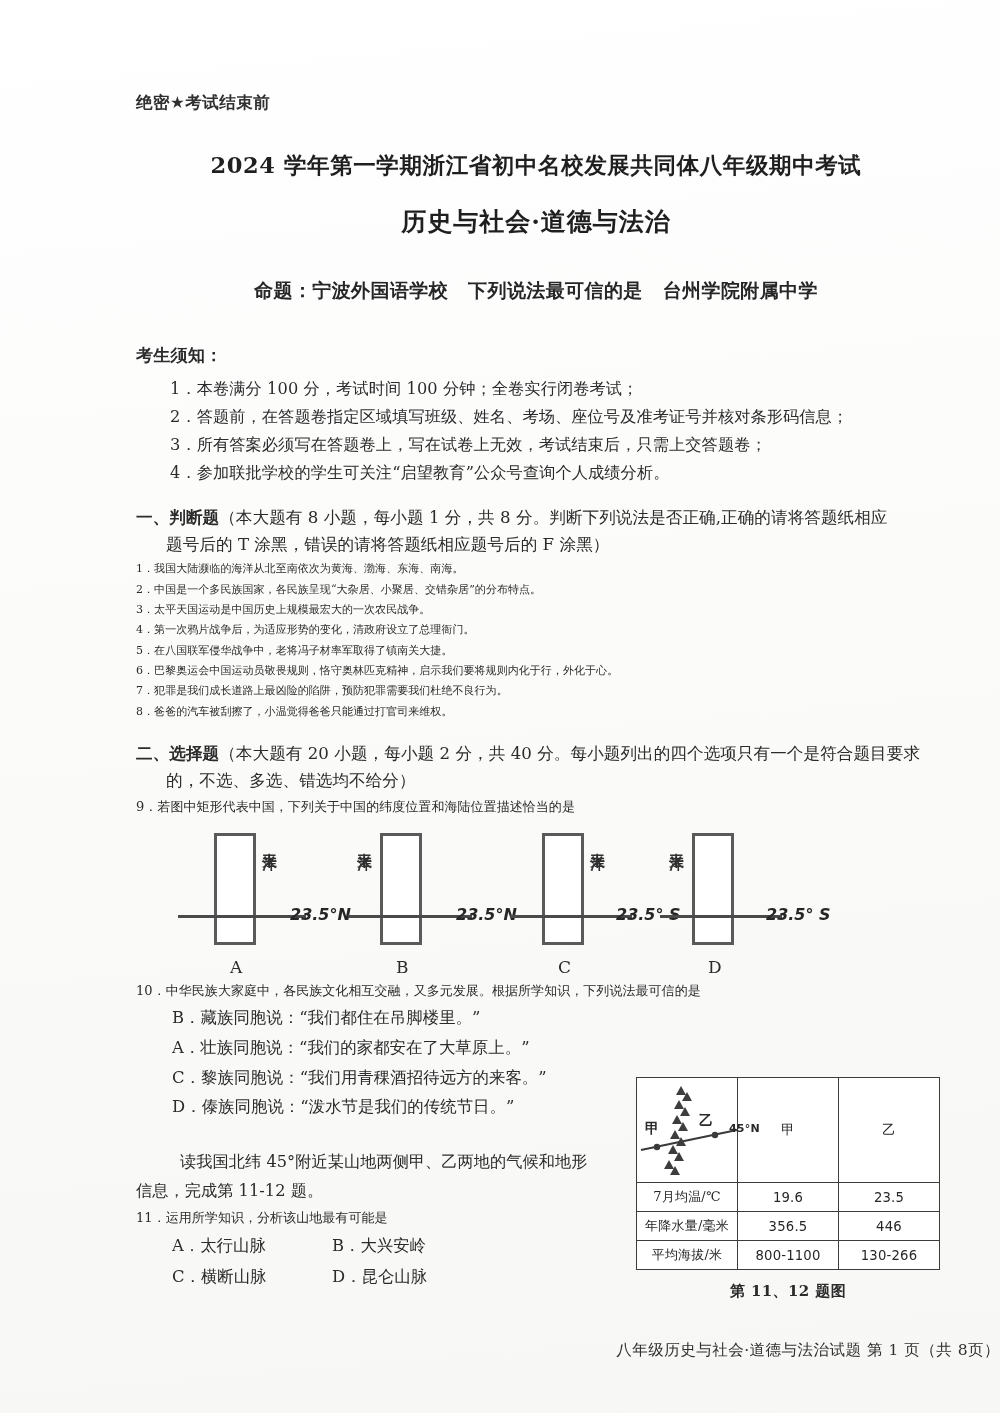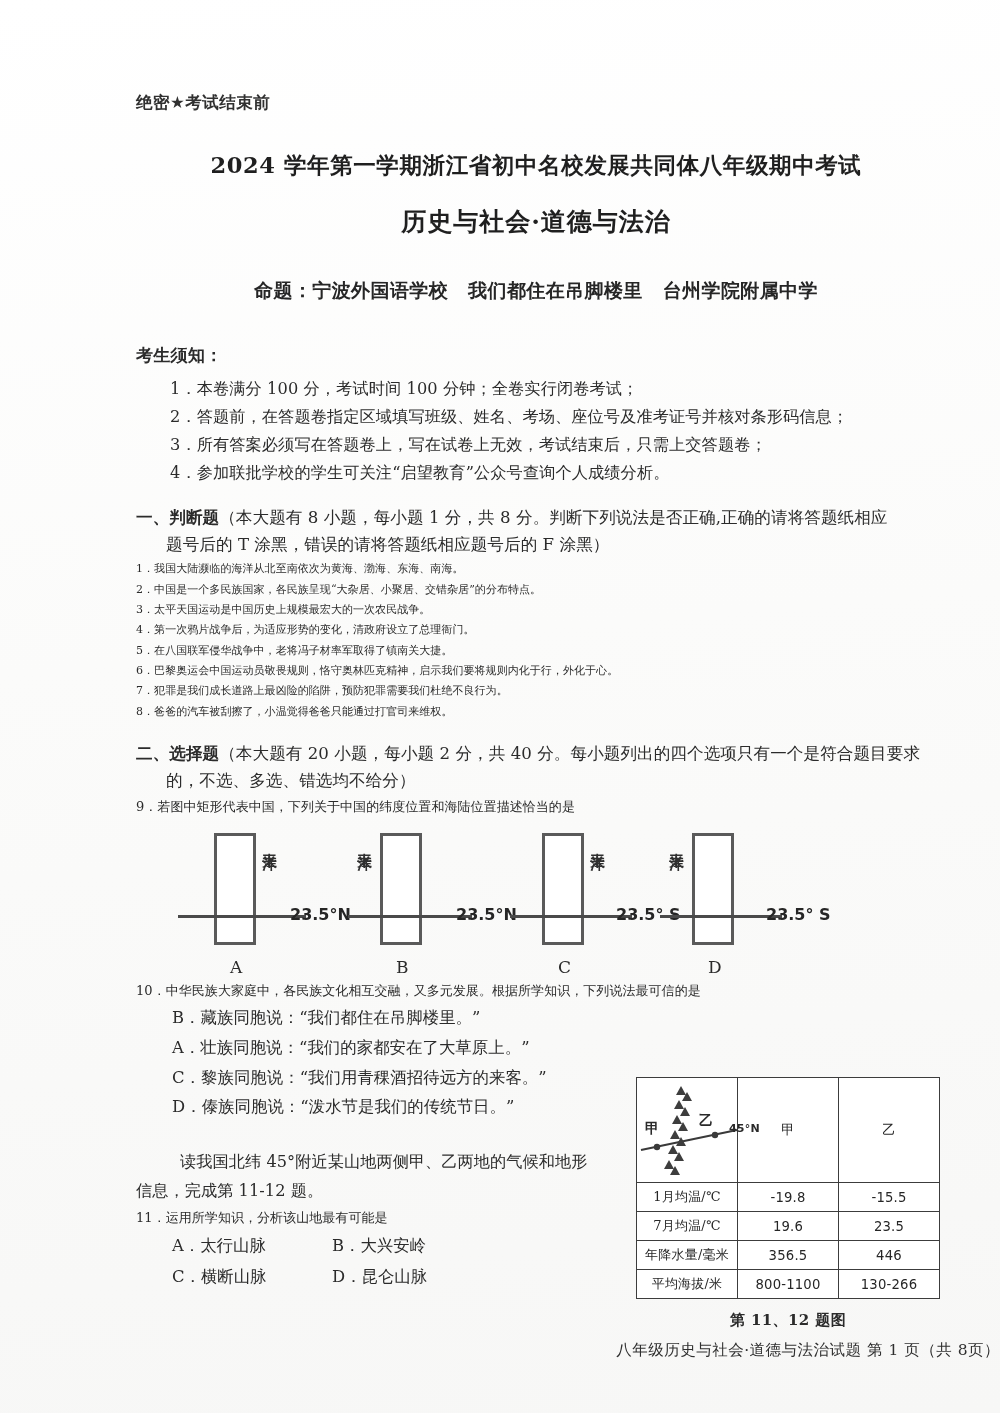--- a/index.html
+++ b/index.html
@@ -160,20 +160,21 @@
     top: 12px;
   }
   .latlabel {
     position: absolute;
     top: 76px;
     font-family: "DejaVu Sans", "Liberation Sans", sans-serif;
     font-weight: bold;
     font-size: 16px;
     color: #262626;
     white-space: nowrap;
+    font-style: italic;
   }
   .optletter {
     position: absolute;
     top: 128px;
     font-size: 17px;
     font-family: "DejaVu Serif", "Liberation Serif", serif;
     color: #2b2b2b;
   }
 
   
@@ -285,21 +286,21 @@
 
   <div class="content">
 
     <div class="secret-line">绝密★考试结束前</div>
 
     <div class="main-title">2024 学年第一学期浙江省初中名校发展共同体八年级期中考试</div>
 
     <div class="sub-title">历史与社会·道德与法治</div>
 
     <div class="authors">
-      <span>命题：</span><span>宁波外国语学校</span><span class="gap"></span><span>我们都住在吊脚楼里</span><span class="gap"></span><span>台州学院附属中学</span>
+      <span>命题：</span><span>宁波外国语学校</span><span class="gap"></span><span>下列说法最可信的是</span><span class="gap"></span><span>台州学院附属中学</span>
     </div>
 
     <div class="notice-heading">考生须知：</div>
     <ul class="notice-list">
       <li>1．本卷满分 100 分，考试时间 100 分钟；全卷实行闭卷考试；</li>
       <li>2．答题前，在答题卷指定区域填写班级、姓名、考场、座位号及准考证号并核对条形码信息；</li>
       <li>3．所有答案必须写在答题卷上，写在试卷上无效，考试结束后，只需上交答题卷；</li>
       <li>4．参加联批学校的学生可关注“启望教育”公众号查询个人成绩分析。</li>
     </ul>
 
@@ -413,25 +414,20 @@
             </svg>
             <span class="sk-label" style="left:8px; top:42px;">甲</span>
             <span class="sk-label" style="left:62px; top:34px;">乙</span>
             <span class="sk-lat" style="left:92px; top:44px;">45°N</span>
           </div>
         </td>
         <td class="hdr-jia">甲</td>
         <td class="hdr-yi">乙</td>
       </tr>
       <tr>
-        <td class="labelcell">1月均温/℃</td>
-        <td>-19.8</td>
-        <td>-15.5</td>
-      </tr>
-      <tr>
         <td class="labelcell">7月均温/℃</td>
         <td>19.6</td>
         <td>23.5</td>
       </tr>
       <tr>
         <td class="labelcell">年降水量/毫米</td>
         <td>356.5</td>
         <td>446</td>
       </tr>
       <tr>

